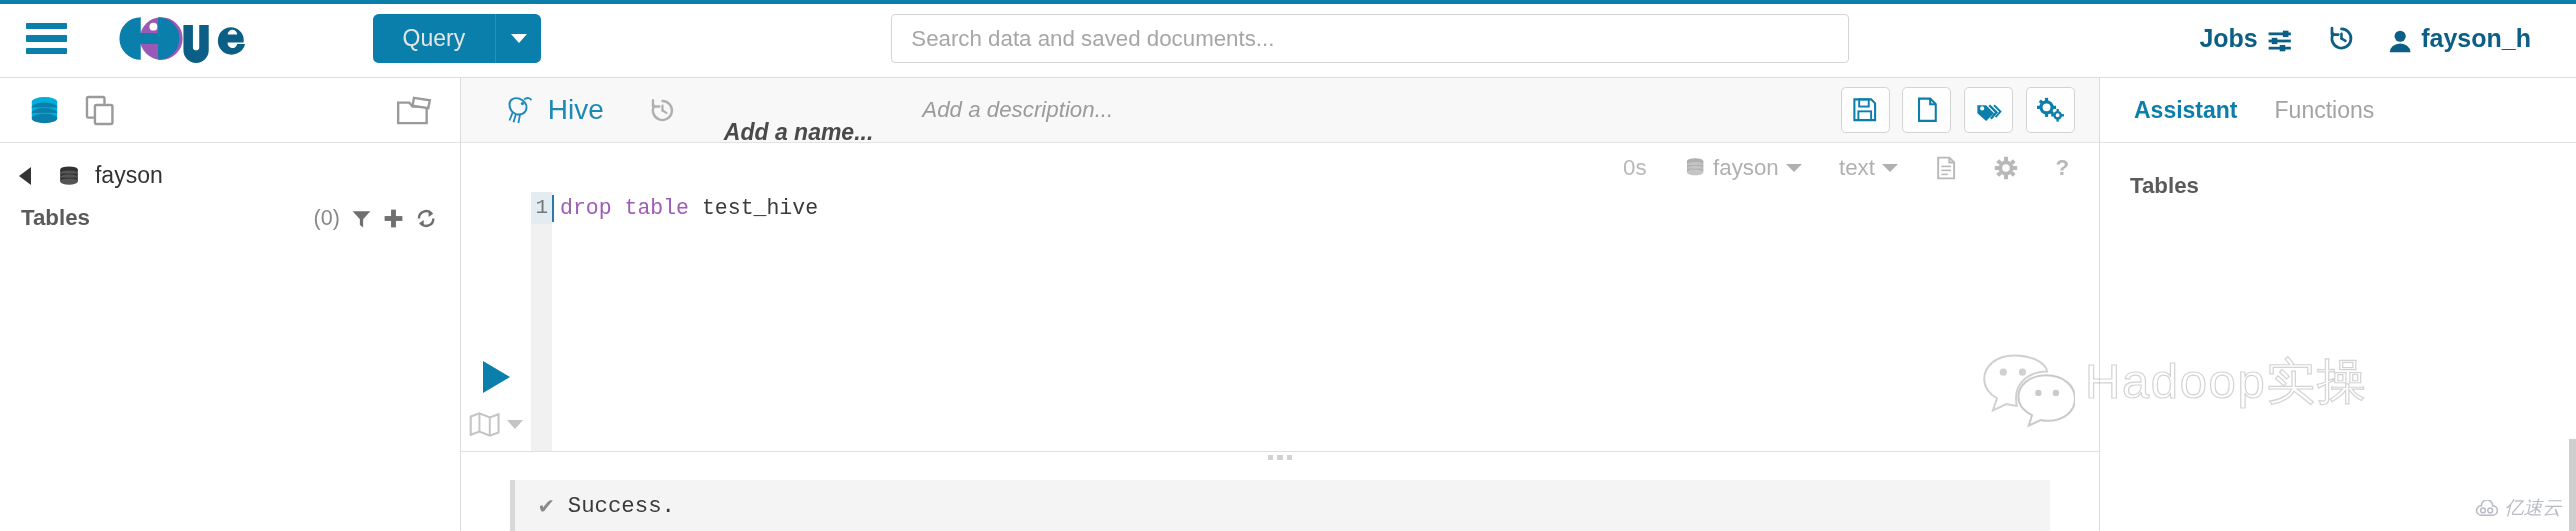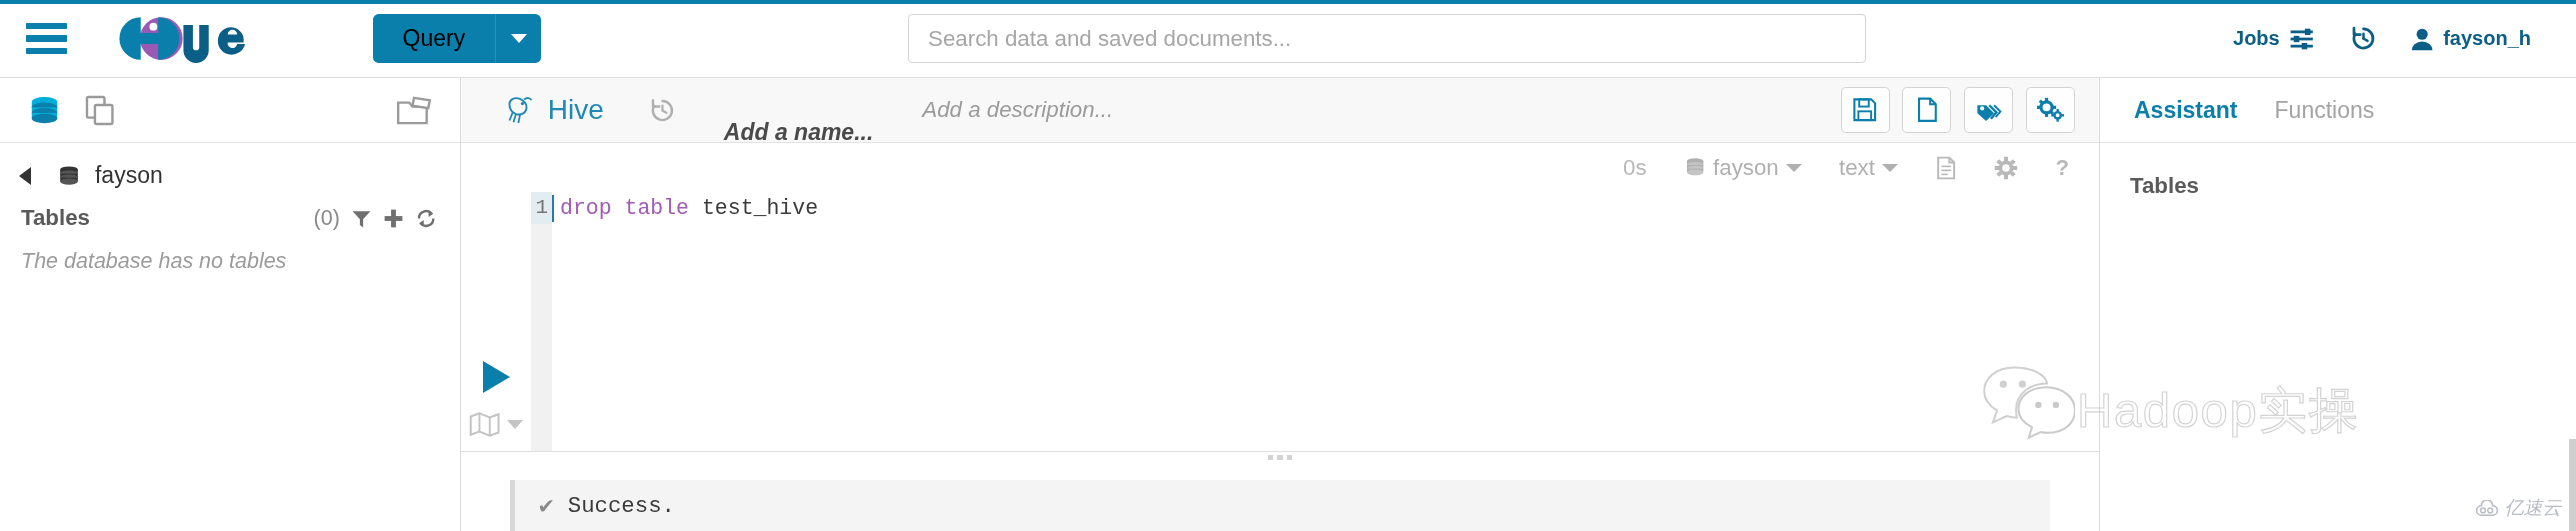--- a/index.html
+++ b/index.html
@@ -31,21 +31,21 @@
   .hamburger span { display: block; height: 6.4px; border-radius: 0.8px; background: #0B7FAB; }
 
   .logo { margin-left: 49px; display: flex; align-items: center; height: 48px; cursor: pointer; }
 
   .query-btn-wrap {
     margin-left: 85px; display: flex; height: 49px;
     background: #0B7FAB; border-radius: 5.6px; overflow: hidden; cursor: pointer;
   }
   .query-btn {
     display: flex; align-items: center; justify-content: center;
-    color: #000000; font-size: 23px; padding: 0 30px; height: 100%;
+    color: #e5e5e5; font-size: 23px; padding: 0 30px; height: 100%;
     border-right: 0.8px solid #2a92b8;
   }
   .query-caret {
     display: flex; align-items: center; justify-content: center;
     width: 45px; height: 100%;
   }
   .caret-down {
     width: 0; height: 0;
     border-left: 8.8px solid transparent; border-right: 8.8px solid transparent;
     border-top: 9.6px solid #ffffff;
@@ -62,22 +62,22 @@
   .search-box input {
     border: none; outline: none; width: 100%;
     font-family: "Liberation Sans", sans-serif;
     font-size: 22.3px; color: #333;
     background: transparent;
   }
   .search-box input::placeholder { color: #a6a6a6; }
 
   .topright { display: flex; align-items: center; margin-right: 45px; gap: 34px; }
   .tr-item {
-    display: flex; align-items: flex-start; gap: 9.6px;
-    color: #0B5E85; font-size: 20px; font-weight: bold; cursor: pointer;
+    display: flex; align-items: flex-end; gap: 9.6px;
+    color: #0B5E85; font-size: 25px; font-weight: bold; cursor: pointer;
   }
 
   
   .body { flex: 1; display: flex; min-height: 0; }
 
   
   .sidebar {
     width: 461px; flex: 0 0 461px;
     background: #ffffff;
     border-right: 1.6px solid #dcdcdc;
@@ -221,22 +221,22 @@
     display: flex; align-items: center; gap: 37px; padding-left: 34px;
   }
   .as-tab { font-size: 23px; color: #a3a3a3; cursor: pointer; }
   .as-tab.active { color: #0B7FAB; font-weight: bold; }
   .as-section { padding: 30px 0 0 30px; }
   .as-hdr { font-size: 22.3px; font-weight: bold; color: #5a5a5a; }
   .as-item { font-size: 22.3px; color: #4a4a4a; padding: 14.4px 0 0 12.8px; cursor: pointer; }
 
   
   .wm-hadoop {
-    position: absolute; left: 1981px; top: 361px;
-    display: flex; align-items: flex-end; gap: 2px;
+    position: absolute; left: 1981px; top: 349px;
+    display: flex; align-items: flex-start; gap: 10px;
     pointer-events: none; user-select: none;
   }
   .wm-text {
     font-size: 49px; color: transparent;
     -webkit-text-stroke: 1.2px rgba(150,150,150,0.42);
     letter-spacing: 1.6px;
     font-family: "Liberation Sans", sans-serif;
   }
   .wm-yisu {
     position: absolute; right: 14.4px; bottom: 9.6px;
@@ -368,21 +368,20 @@
           </svg>
           <svg width="22.3" height="21" viewBox="0 0 28 26">
             <path d="M5 13 A9 9 0 0 1 21 7" stroke="#6f6f6f" stroke-width="3" fill="none"></path>
             <path d="M23 13 A9 9 0 0 1 7 19" stroke="#6f6f6f" stroke-width="3" fill="none"></path>
             <path d="M17 3 L23 7 L17 11 Z" fill="#6f6f6f"></path>
             <path d="M11 23 L5 19 L11 15 Z" fill="#6f6f6f"></path>
           </svg>
         </span>
       </div>
 
-      <div class="sb-empty">The database has no tables</div>
     </div>
 
     <div class="center">
 
       <div class="ed-header">
         <div class="ed-title">
           <svg width="34" height="34" viewBox="0 0 42 42">
             <path d="M8 14 C8 8 14 5 20 7 C26 9 30 14 29 19 C28 25 22 28 16 26 C11 24 8 19 8 14 Z" fill="none" stroke="#1f89b5" stroke-width="2.4"></path>
             <path d="M12 24 L8 34 M16 26 L13 36 M21 27 L19 37" stroke="#1f89b5" stroke-width="2.2" fill="none"></path>
             <circle cx="24" cy="13" r="2" fill="#1f89b5"></circle>

